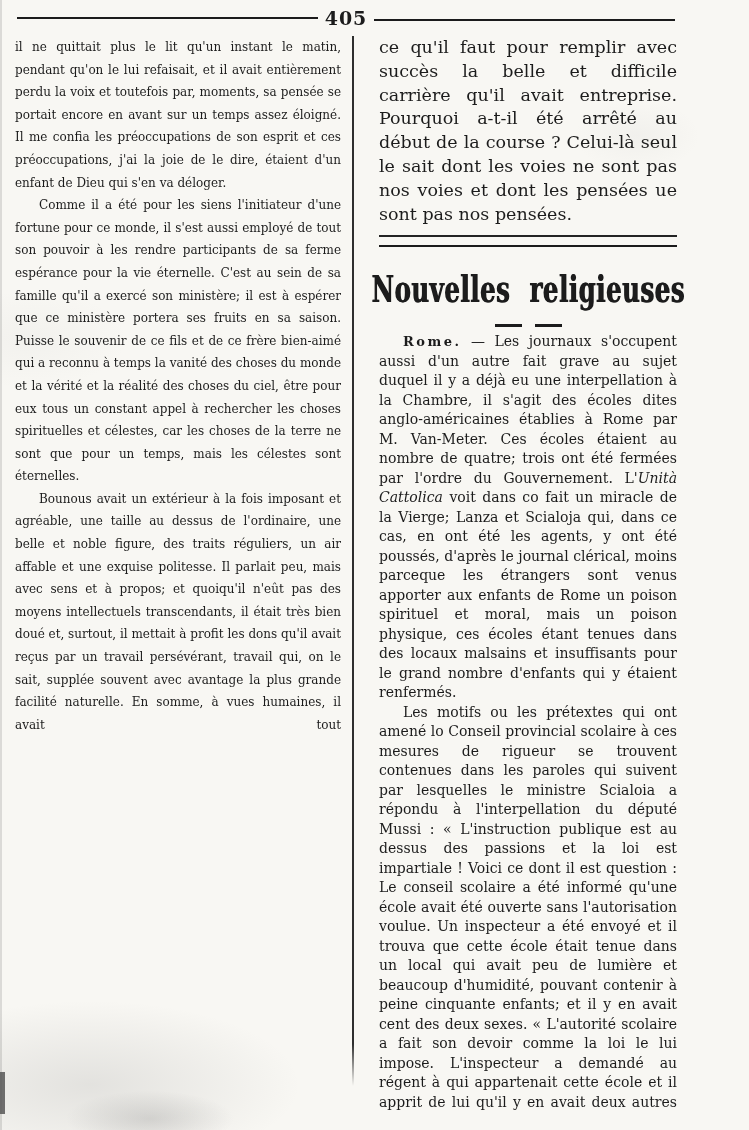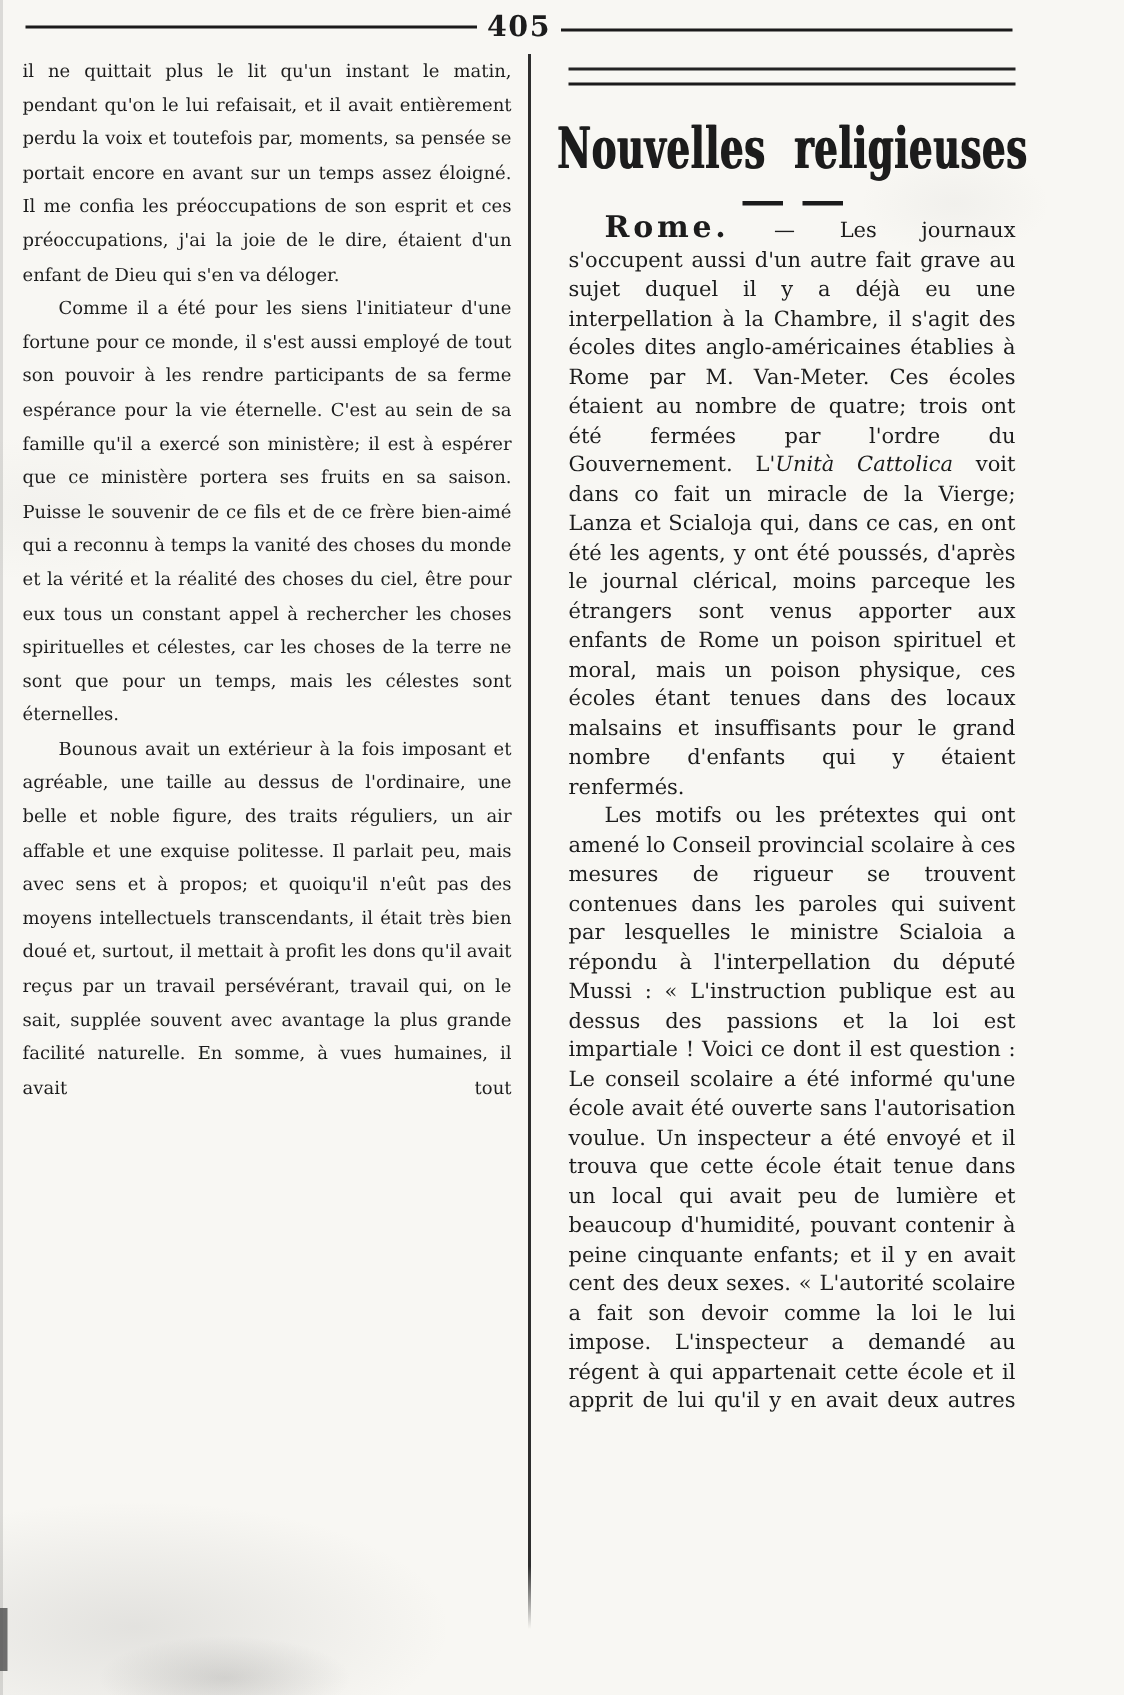--- a/index.html
+++ b/index.html
@@ -55,21 +55,21 @@
     word-spacing:10px;letter-spacing:.5px;
     transform:scaleY(1.55);transform-origin:center;
     text-shadow:.8px 0 0 currentColor;
   }
   .headline-dash{
     margin-top:4px;height:14px;
     display:flex;align-items:center;justify-content:center;gap:13px;
   }
   .headline-dash .d{width:27px;height:3px;background:#1b1b1b;display:inline-block;}
   .rome-para{margin-top:14px;}
-  .dateline{font-weight:bold;font-size:20px;letter-spacing:2.5px;}
+  .dateline{font-weight:bold;font-size:13px;letter-spacing:2.5px;}
   .ital{font-style:italic;}
   .motifs-para{margin-top:2px;text-indent:10px;}
   
   .edge-mark{position:absolute;left:0;top:1072px;width:5px;height:42px;background:#4d4d4d;opacity:.8;}
   .edge-line{position:absolute;left:0;top:0;width:2px;height:1130px;background:rgba(90,90,90,.18);}
 </style>
 </head>
 <body>
 
 <div class="page">
@@ -82,20 +82,21 @@
 
   <div class="col col-left">
     <p class="para no-indent">il ne quittait plus le lit qu'un instant le matin, pendant qu'on le lui refaisait, et il avait entièrement perdu la voix et toutefois par, moments, sa pensée se portait encore en avant sur un temps assez éloigné. Il me confia les préoccupations de son esprit et ces préoccupations, j'ai la joie de le dire, étaient d'un enfant de Dieu qui s'en va déloger.</p>
     <p class="para">Comme il a été pour les siens l'initiateur d'une fortune pour ce monde, il s'est aussi employé de tout son pouvoir à les rendre participants de sa ferme espérance pour la vie éternelle. C'est au sein de sa famille qu'il a exercé son ministère; il est à espérer que ce ministère portera ses fruits en sa saison. Puisse le souvenir de ce fils et de ce frère bien-aimé qui a reconnu à temps la vanité des choses du monde et la vérité et la réalité des choses du ciel, être pour eux tous un constant appel à rechercher les choses spirituelles et célestes, car les choses de la terre ne sont que pour un temps, mais les célestes sont éternelles.</p>
     <p class="para justify-last"><span>Bounous avait un extérieur à la fois imposant et agréable, une taille au dessus de l'ordinaire, une belle et noble figure, des traits réguliers, un air affable et une exquise politesse. Il parlait peu, mais avec sens et à propos; et quoiqu'il n'eût pas des moyens intellectuels transcendants, il était très bien doué et, surtout, il mettait à profit les dons qu'il avait reçus par un travail persévérant, travail qui, on le sait, supplée souvent avec avantage la plus grande facilité naturelle. En som</span><span class="heavy">me, à vues humaines, il avait tout</span></p>
   </div>
 
   <div class="divider"></div>
 
   <div class="col col-right">
+    <p class="para no-indent rc-large">ce qu'il faut pour remplir avec succès la belle et difficile carrière qu'il avait entreprise. Pourquoi a-t-il été arrêté au début de la course ? Celui-là seul le sait dont les voies ne sont pas nos voies et dont les pensées ue sont pas nos pensées.</p>
 
     <div class="double-rule"></div>
 
     <h1 class="headline">Nouvelles religieuses</h1>
 
     <div class="headline-dash">
       <span class="d"></span>
       <span class="d"></span>
     </div>
 

